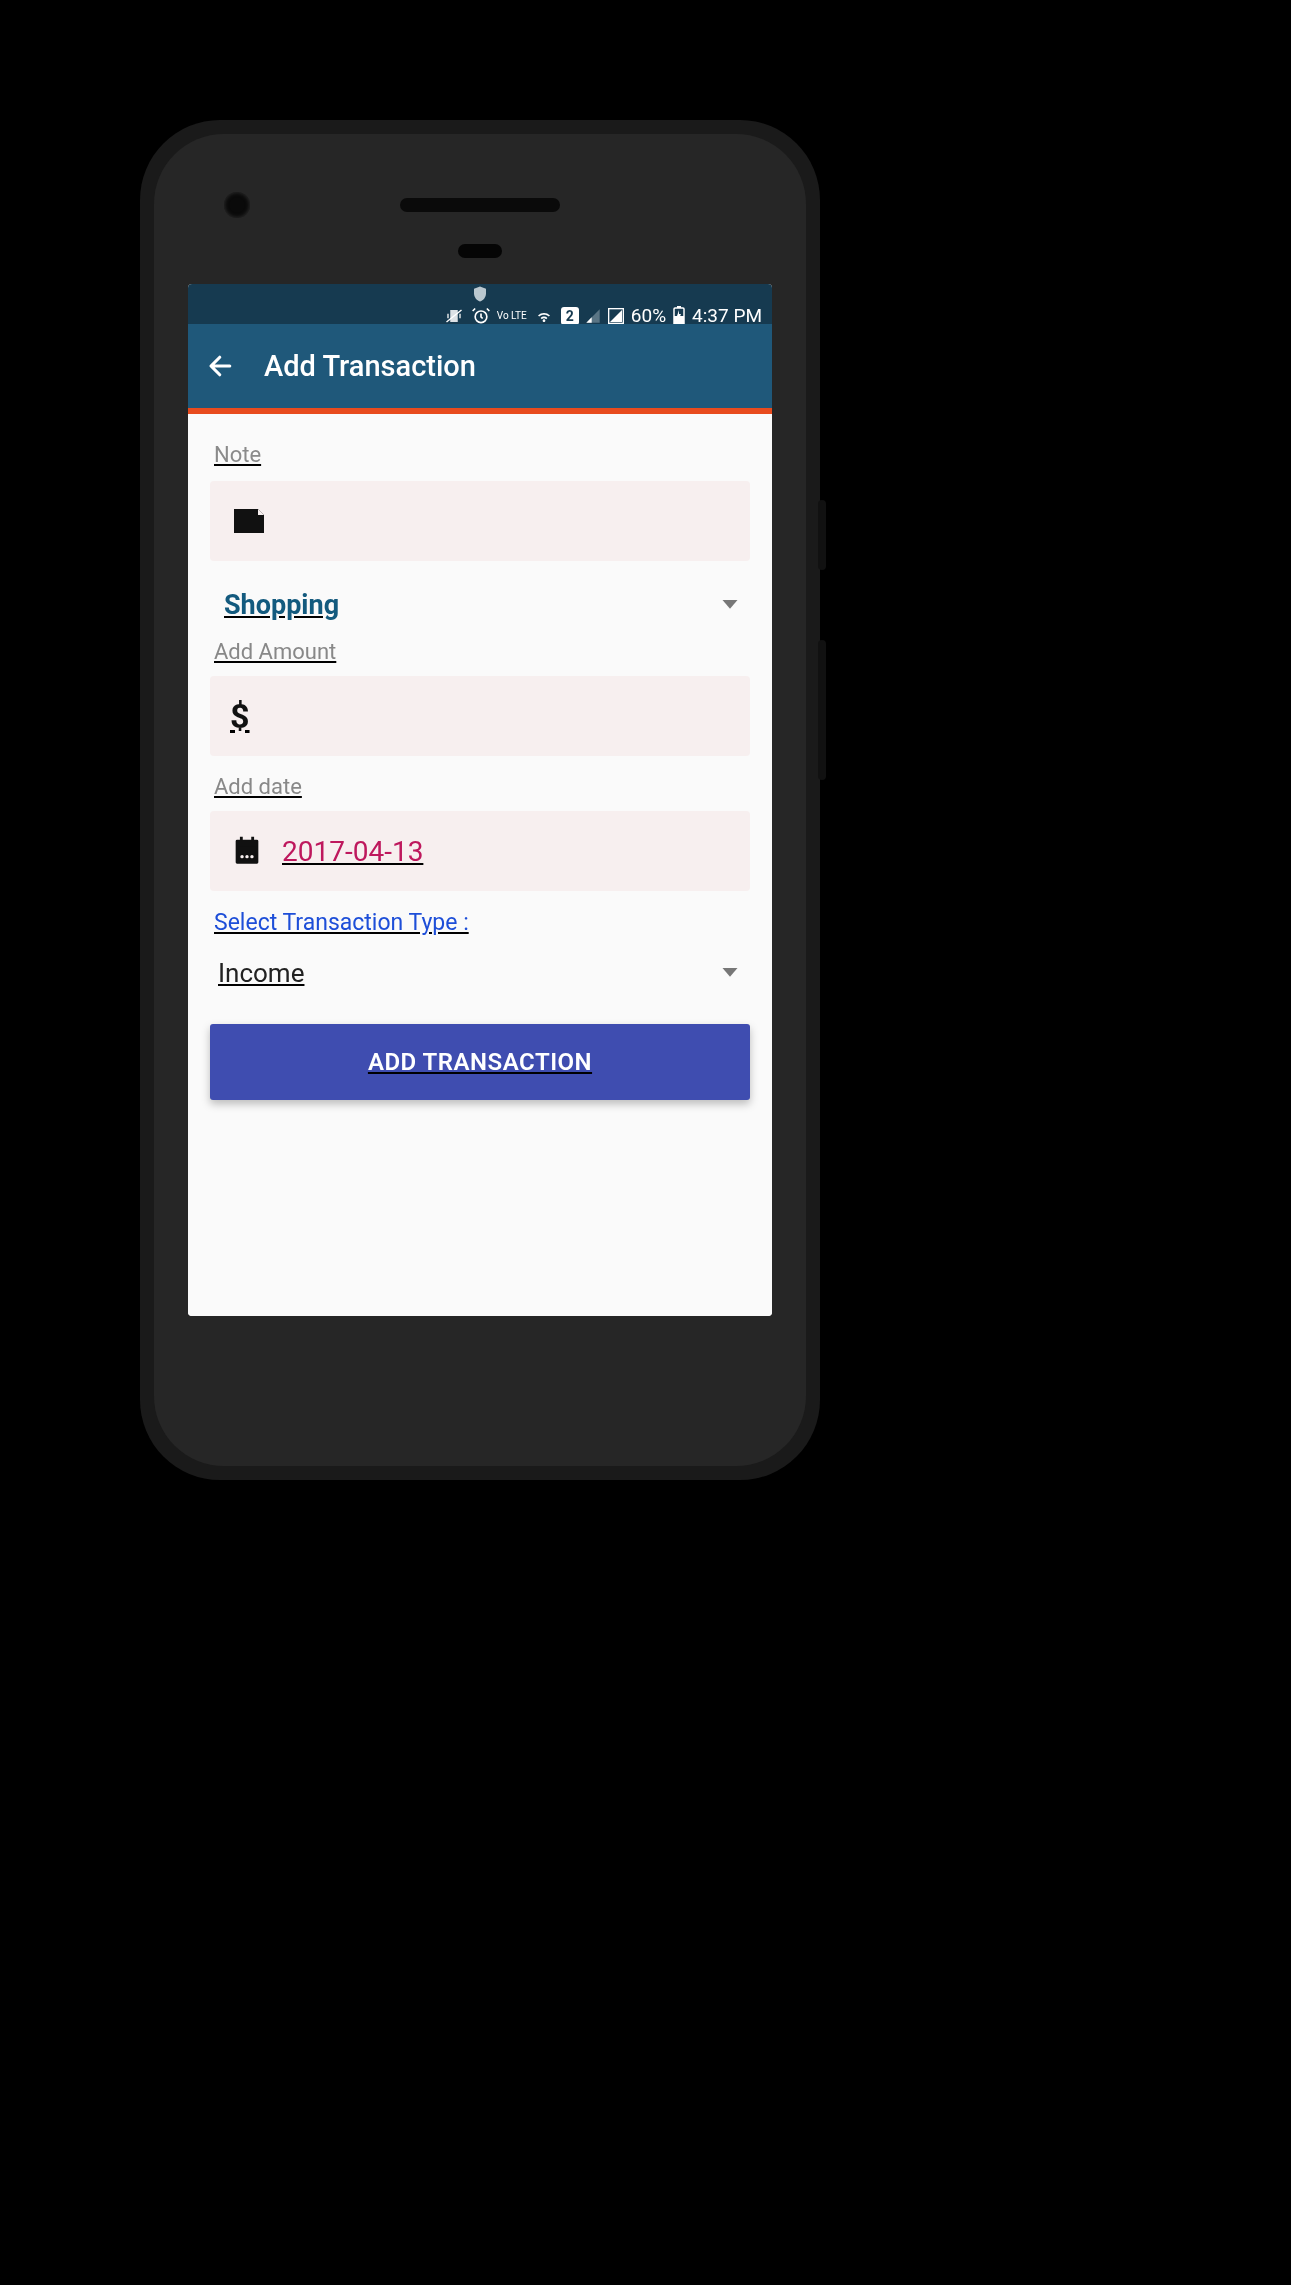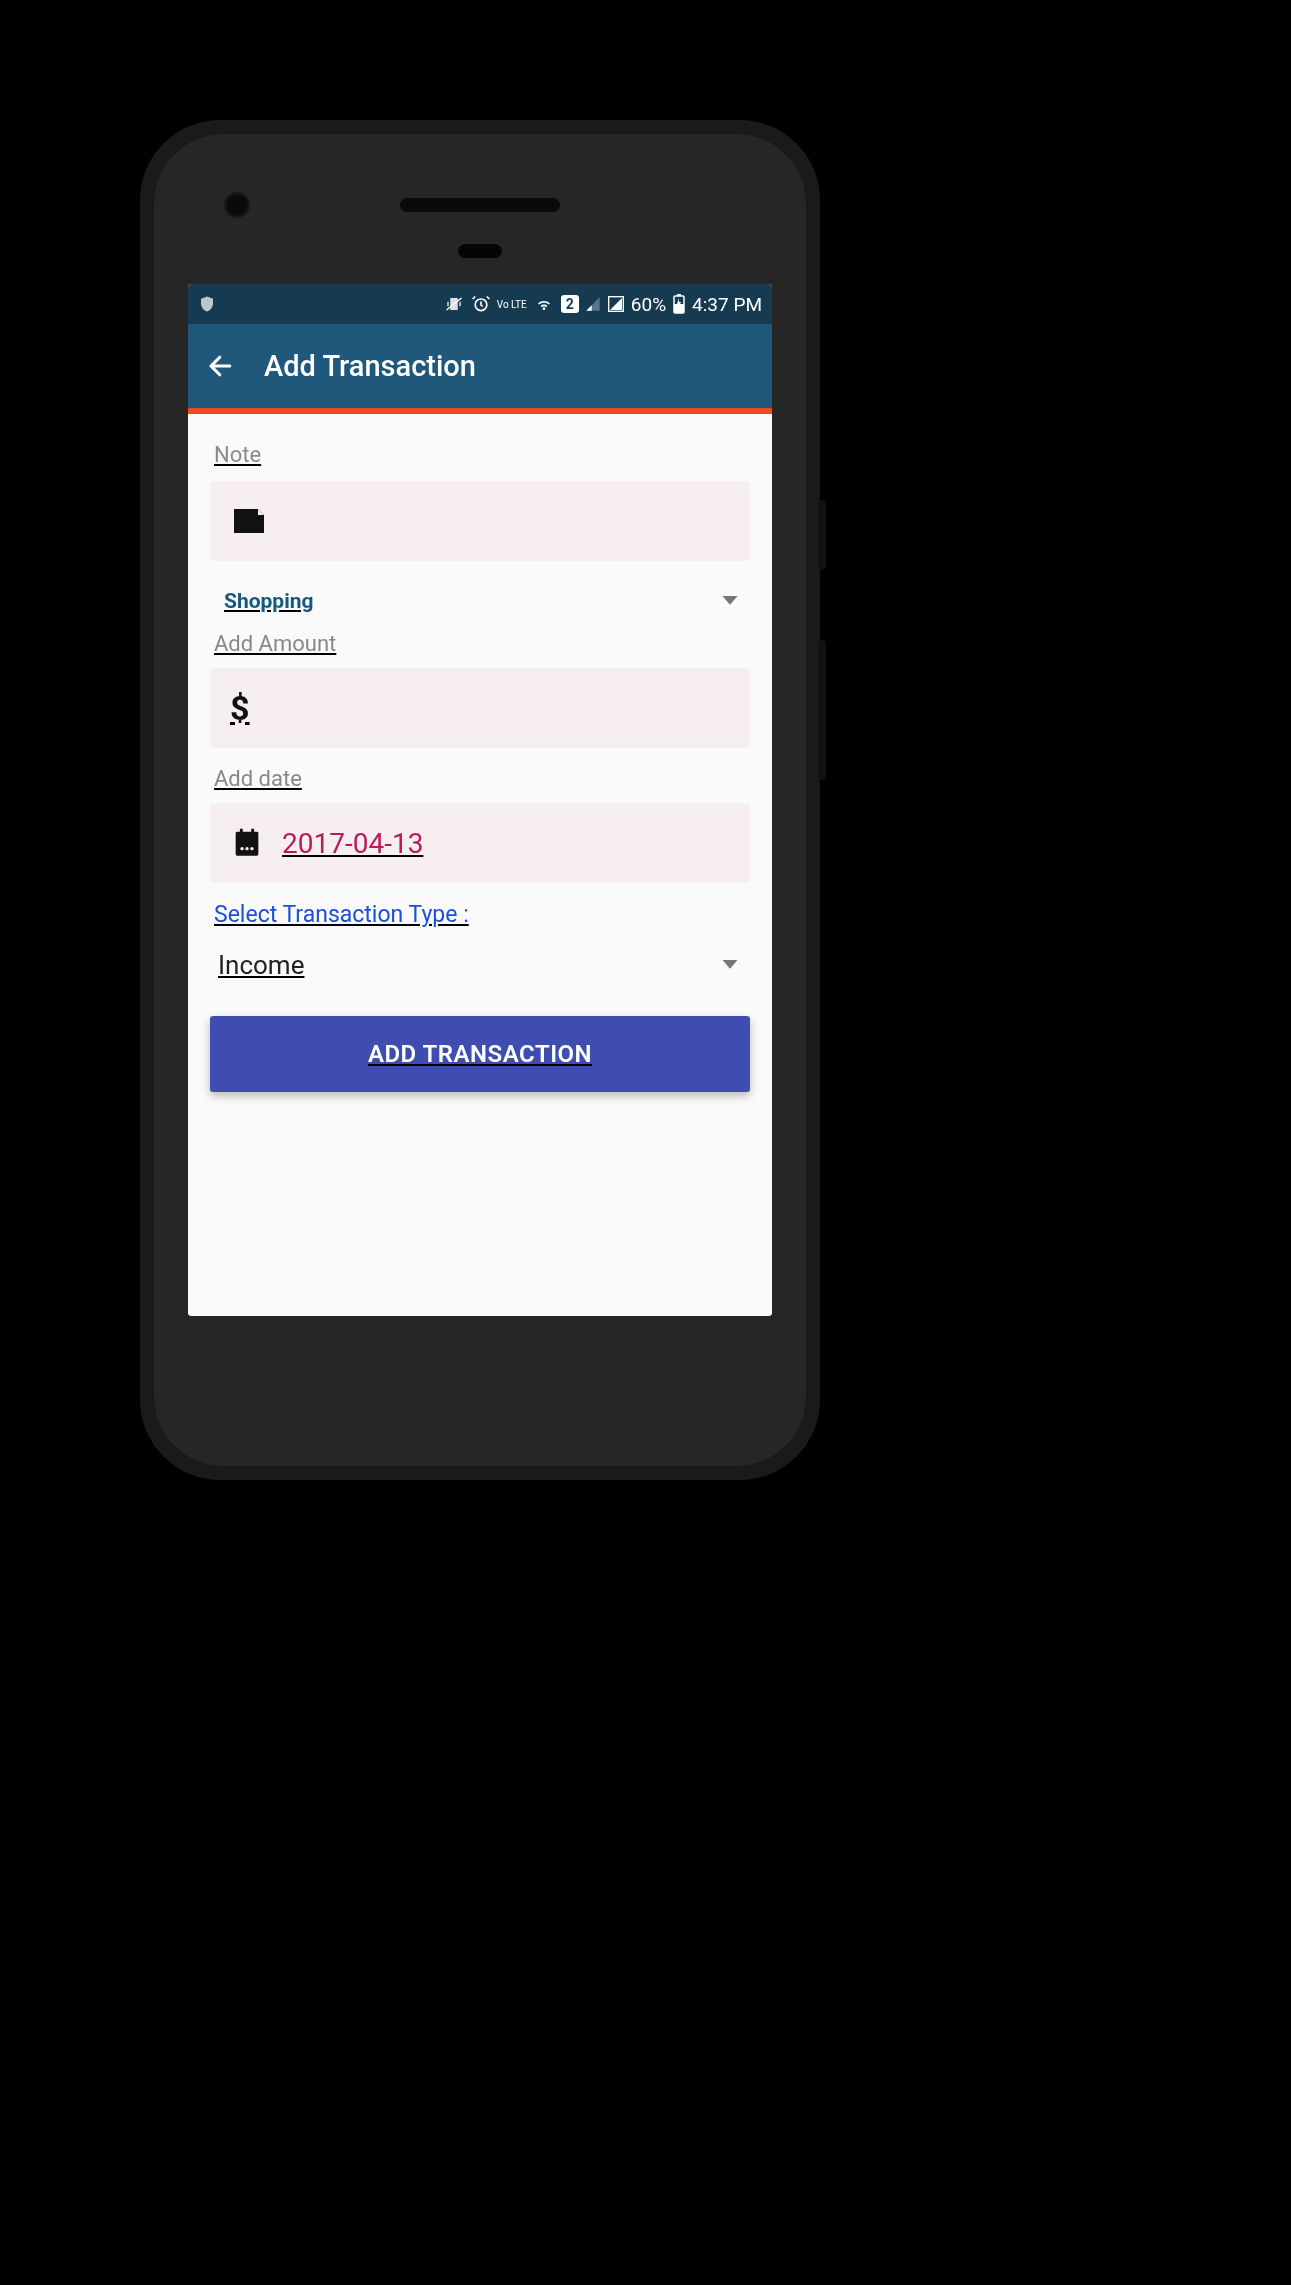--- a/index.html
+++ b/index.html
@@ -50,20 +50,21 @@
     display: flex; flex-direction: column;
   }
   
   .status-bar {
     height: 40px;
     background: #163a50;
     display: flex; align-items: center;
     color: #fff;
     font-size: 19px;
     padding: 0 10px;
+    flex-direction: column;
   }
   .status-left { display:flex; align-items:center; gap:6px; }
   .status-right { margin-left:auto; display:flex; align-items:center; gap:6px; font-size:19px; }
   .status-right .ico { display:inline-flex; align-items:center; }
   
   .app-bar {
     height: 84px;
     background: #1f587a;
     display:flex; align-items:center;
     color:#fff;
@@ -100,21 +101,21 @@
     font-family: inherit;
   }
   .dollar { font-size: 34px; font-weight: 700; color:#111; }
   .dropdown {
     display:flex; align-items:center;
     padding: 10px 12px 10px 14px;
     position: relative;
     margin-bottom: 8px;
   }
   .dropdown .val-cat {
-    font-size: 21px; font-weight: 700; color: #135a7e;
+    font-size: 27px; font-weight: 700; color: #135a7e;
   }
   .dropdown .val-type {
     font-size: 26px; font-weight: 400; color:#222;
   }
   .chevron {
     margin-left: auto;
     color:#777;
   }
   .btn-primary {
     margin-top: 26px;

